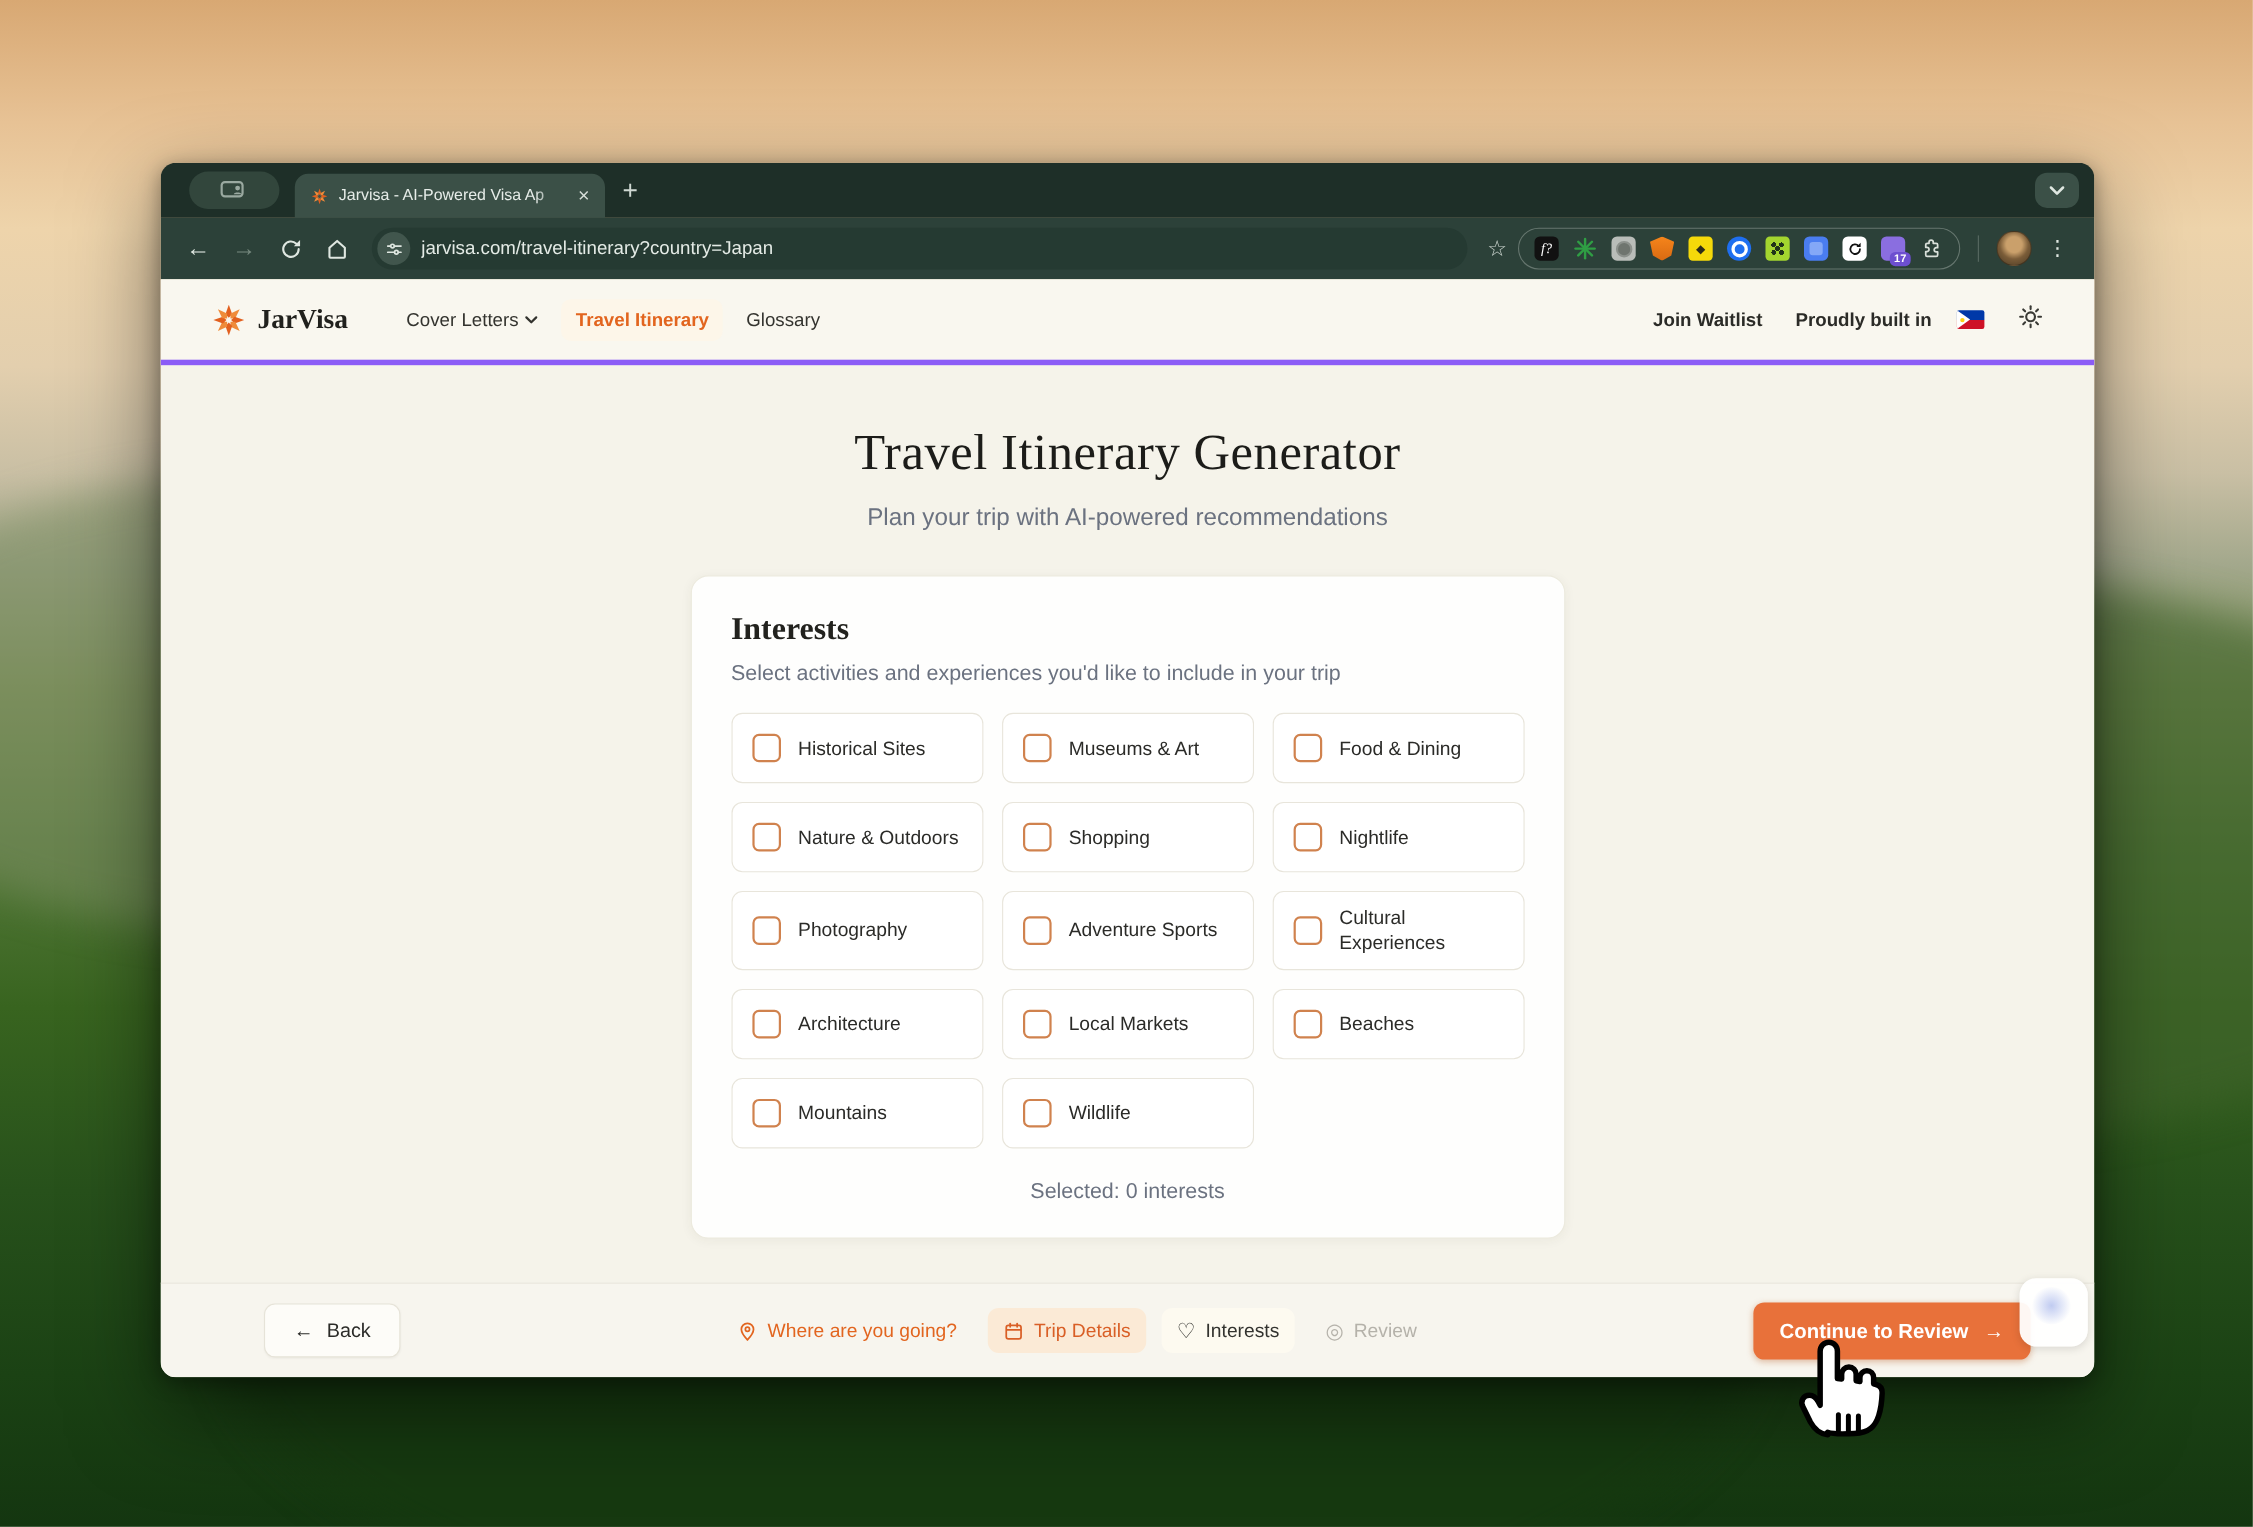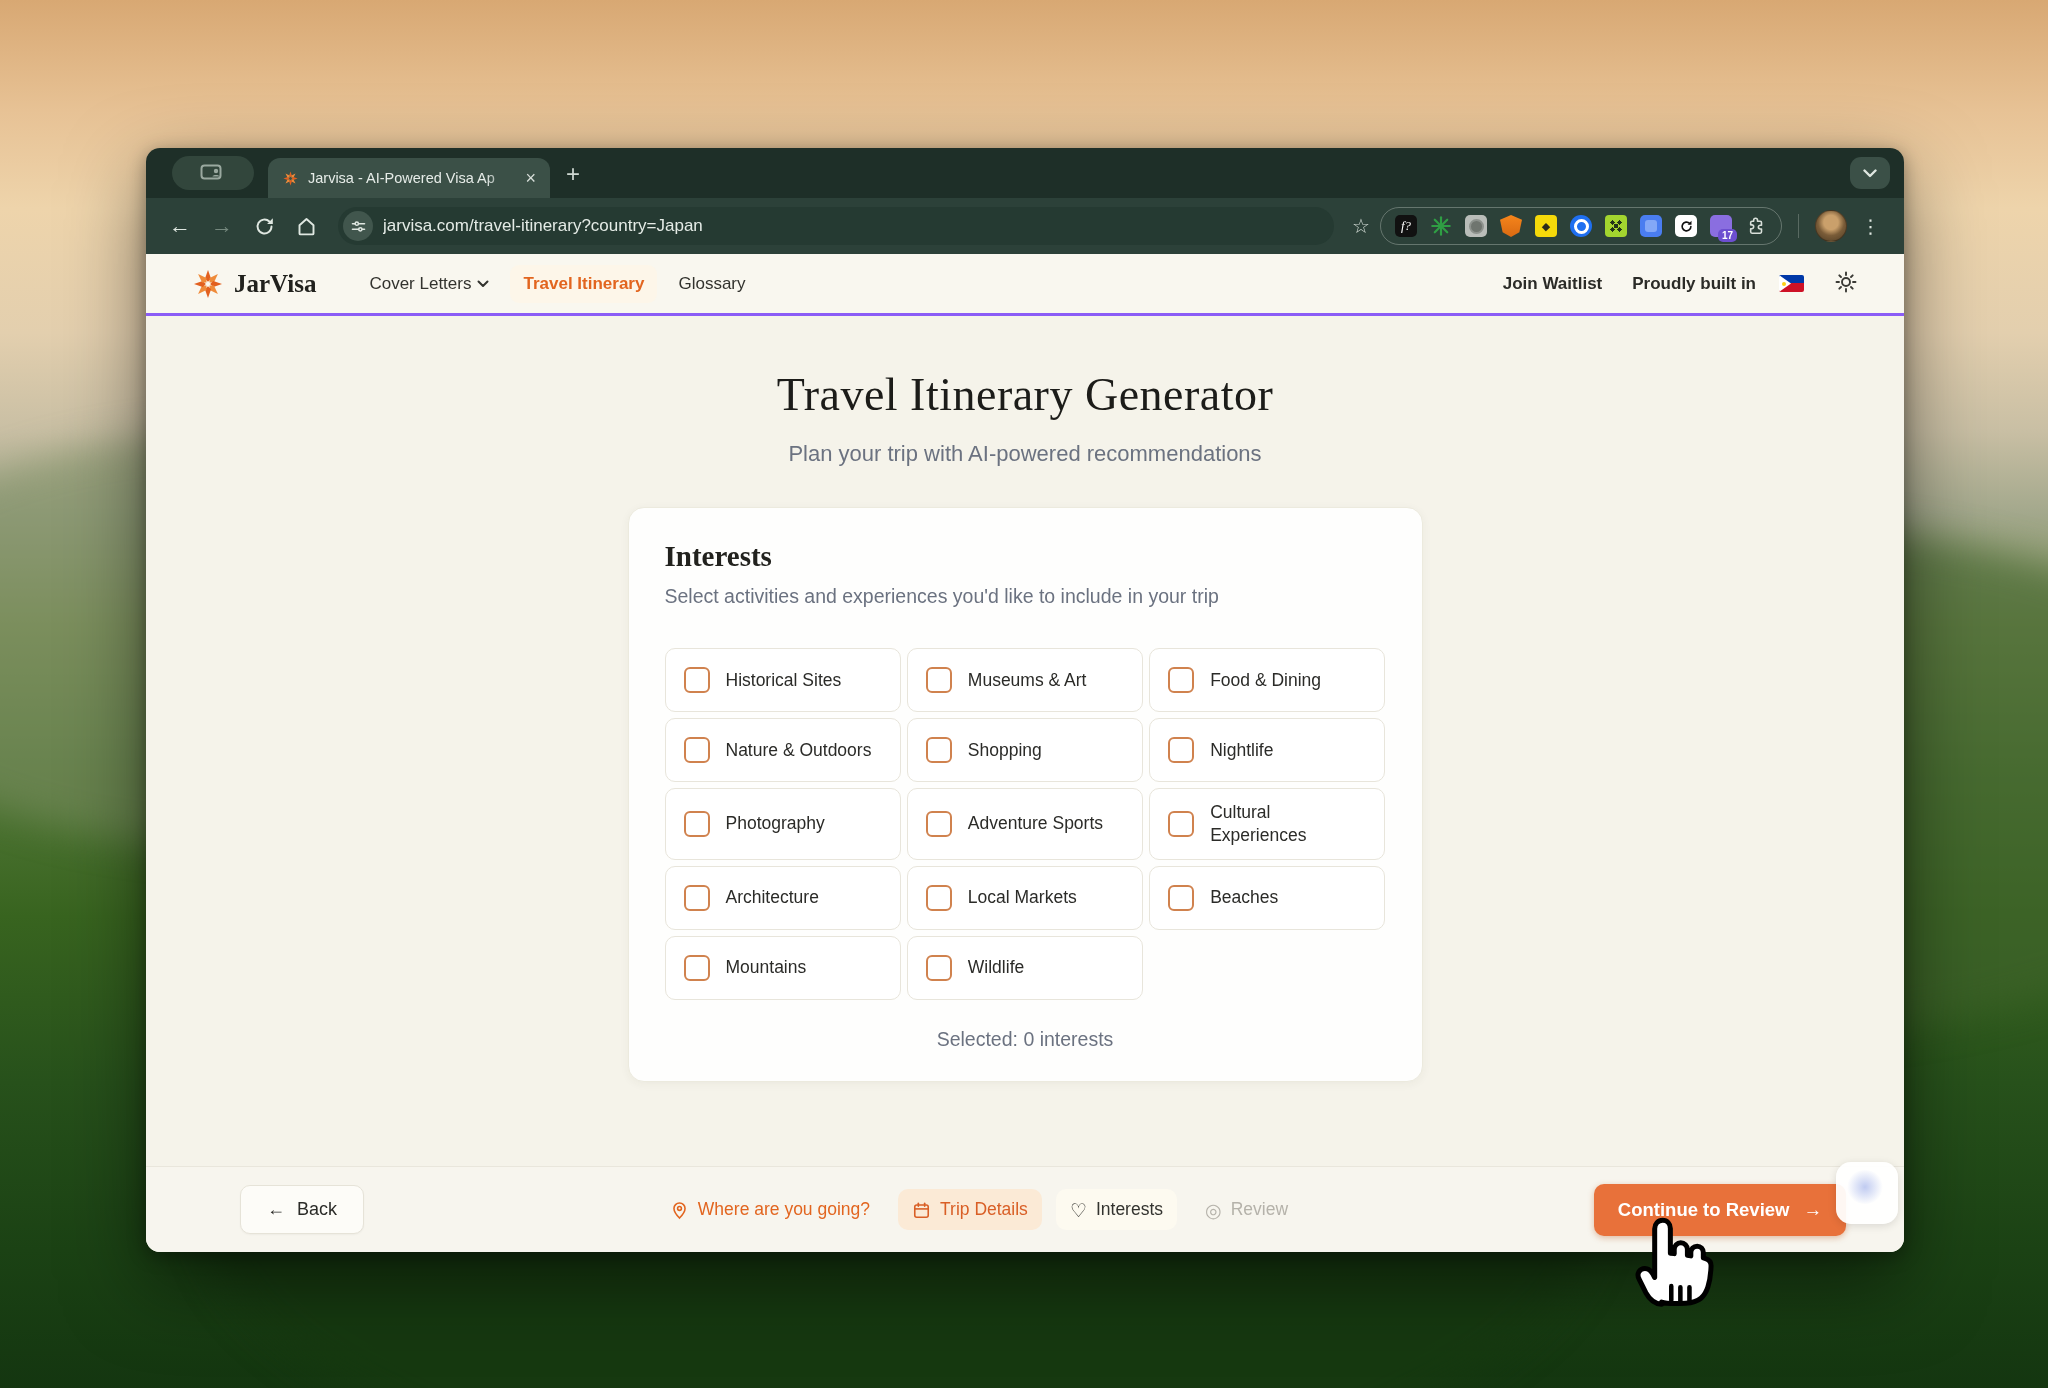--- a/index.html
+++ b/index.html
@@ -81,21 +81,21 @@
   .ext-17 .badge { position:absolute; right:-5px; bottom:-5px; background:#6d4fd0; color:#fff;
     font-size:10px; font-weight:bold; padding:1px 4px; border-radius:5px; }
   .toolbar-divider { width:1px; height:24px; background:rgba(223,231,225,.25); margin:0 10px; flex:none; }
   .avatar { width:32px; height:32px; border-radius:50%; flex:none;
     background:radial-gradient(circle at 50% 38%, #caa06b 0 30%, #7a5c38 55%, #4a3a24 100%);
     border:1px solid rgba(0,0,0,.3); }
   .kebab { color:#dfe7e1; font-size:19px; padding:0 8px; }
 
   
   .page { flex:1; background:#f5f3ea; display:flex; flex-direction:column; position:relative; min-height:0; }
-  .site-header { height:62px; background:#f9f7ef; border-bottom:3px solid #8b5cf6;
+  .site-header { height:78px; background:#f9f7ef; border-bottom:5px solid #8b5cf6;
     display:flex; align-items:center; padding:0 46px; flex:none; }
   .brand { display:flex; align-items:center; gap:10px; }
   .brand-name { font-family:"Liberation Serif",serif; font-size:25px; font-weight:bold; color:#21211d; }
   .main-nav { display:flex; align-items:center; gap:8px; margin-left:40px; }
   .nav-link { font-size:17px; color:#33332e; padding:9px 13px; border-radius:9px; display:flex; align-items:center; gap:6px; }
   .nav-link.active { color:#e2651f; font-weight:bold; background:#fdf6e9; }
   .header-right { margin-left:auto; display:flex; align-items:center; gap:30px; }
   .join-link { font-size:17px; color:#2b2b27; font-weight:bold; }
   .built { font-size:17px; color:#2b2b27; font-weight:bold; display:flex; align-items:center; gap:23px; }
   .ph-flag { width:25px; height:17px; position:relative; border-radius:2px; overflow:hidden;
@@ -106,21 +106,21 @@
     border-radius:50%; background:#fcd116; }
 
   .hero { text-align:center; padding-top:52px; flex:none; }
   .hero-title { font-family:"Liberation Serif",serif; font-size:46px; font-weight:500; color:#1c1c19; letter-spacing:.5px; }
   .hero-sub { margin-top:20px; font-size:22px; color:#6b7280; }
 
   .card { width:795px; margin:40px auto 0; background:#fefefd; border:1px solid #eceade;
     border-radius:16px; padding:32px 36px 30px; box-shadow:0 2px 10px rgba(60,55,40,.05); flex:none; }
   .card-heading { font-family:"Liberation Serif",serif; font-size:29px; color:#22221e; }
   .card-desc { margin-top:12px; font-size:19.5px; color:#6b7280; }
-  .opt-grid { margin-top:40px; display:grid; grid-template-columns:repeat(3,1fr); gap:6px; }
+  .opt-grid { margin-top:24px; display:grid; grid-template-columns:repeat(3,1fr); gap:17px; }
   .opt { border:1px solid #e8e5db; background:#fff; border-radius:10px; min-height:64px;
     display:flex; align-items:center; gap:16px; padding:12px 18px; }
   .cb { width:26px; height:26px; border:2px solid #d0824e; border-radius:6px; background:#fff; flex:none; }
   .opt-label { font-size:17.5px; color:#2b2b28; line-height:1.3; }
   .selected-line { margin-top:28px; text-align:center; font-size:19.5px; color:#6b7280; }
 
   .page-footer { margin-top:auto; height:86px; background:#f7f5ee; border-top:1px solid #e9e6dc;
     display:flex; align-items:center; padding:0 58px 0 94px; flex:none; }
   .back-btn { display:flex; align-items:center; gap:12px; background:#fdfcf8; border:1px solid #e6e3d8;
     border-radius:10px; padding:13px 26px; font-size:18px; color:#2b2b28;

